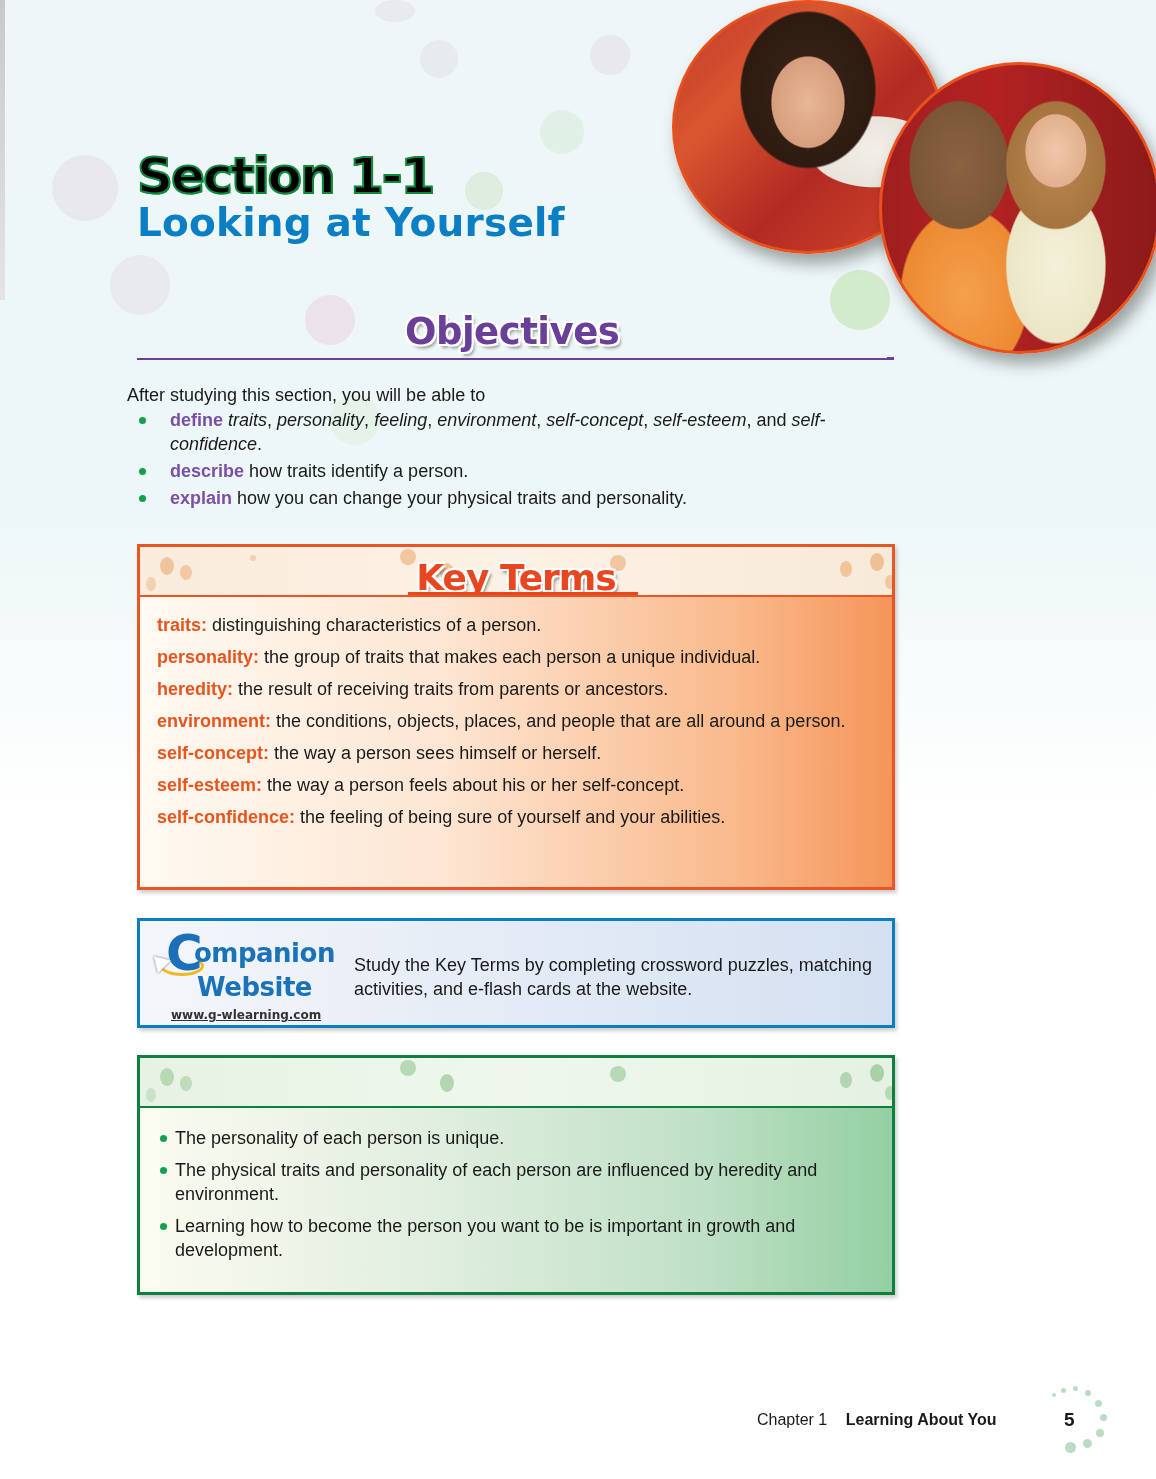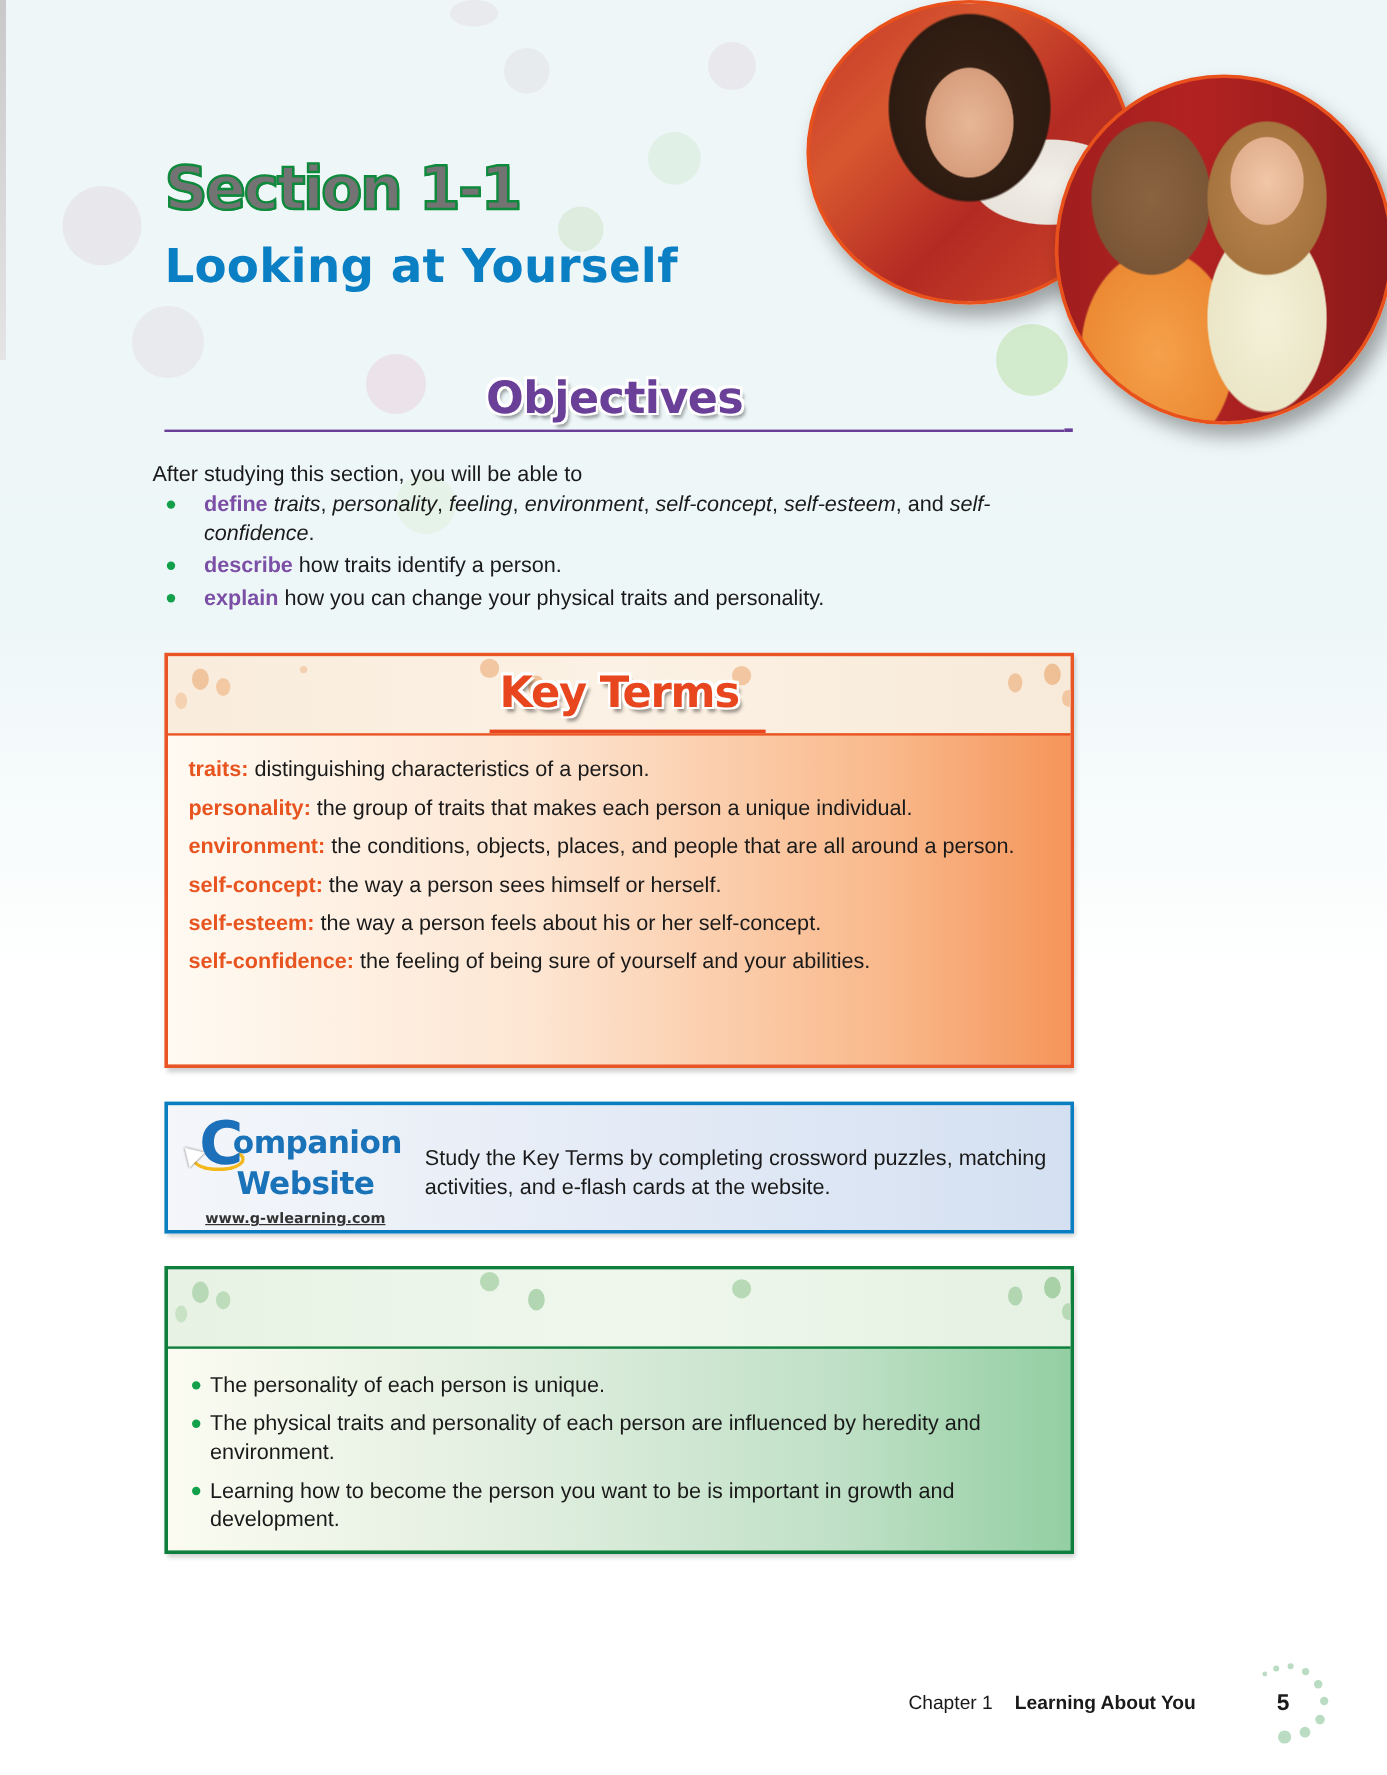--- a/index.html
+++ b/index.html
@@ -12,23 +12,23 @@
   }
   .bg-dots { position: absolute; inset: 0; pointer-events: none; }
   .dot { position: absolute; border-radius: 50%; }
   .left-edge {
     position: absolute; left: 0; top: 0; width: 5px; height: 300px;
     background: linear-gradient(180deg, #c9c9c9, #e4e4e4);
   }
 
   
   .section-num {
-    position: absolute; left: 137px; top: 128px;
+    position: absolute; left: 137px; top: 147px;
     font-family: "DejaVu Sans", sans-serif; font-weight: 900; font-size: 50px;
-    letter-spacing: -2px; color: #737373;
+    letter-spacing: -2px; color: #000000;
     -webkit-text-stroke: 2px #0d8a3b;
     text-shadow: 1px 1px 0 #0d7a35;
   }
   .section-title {
     position: absolute; left: 137px; top: 200px;
     font-family: "DejaVu Sans", sans-serif; font-size: 39px; color: #0b7fc4;
     letter-spacing: 0.2px;
   }
 
   
@@ -89,21 +89,21 @@
   .it { font-style: italic; margin-top: 15px; }
 
   
   .box { position: absolute; left: 137px; width: 758px; }
   .kt-box {
     top: 544px; height: 346px; border: 3px solid #ea5525;
     background: linear-gradient(90deg, #fffaf2 0%, #fde6d3 40%, #f9b88a 80%, #f5955a 100%);
     box-shadow: 2px 3px 4px rgba(0,0,0,0.2);
   }
   .box-head {
-    position: relative; height: 66px; border-bottom: 2px solid #ea5525; overflow: hidden;
+    position: relative; height: 50px; border-bottom: 2px solid #ea5525; overflow: hidden;
   }
   .kt-box .box-head { background: linear-gradient(90deg, #f9ecdc, #fbf1e4 50%, #f8ead9); }
   .box-head .hdot { position: absolute; border-radius: 50%; }
   .box-title {
     position: absolute; left: 0; right: 0; top: 10px; text-align: center;
     font-family: "DejaVu Sans", sans-serif; font-weight: 900; font-size: 36px;
     letter-spacing: -1px;
   }
   .kt-title {
     color: #e8461f;
@@ -242,20 +242,21 @@
     <div class="hdot" style="left:470px;top:8px;width:16px;height:16px;background:#f2c6a0"></div>
     <div class="hdot" style="left:700px;top:14px;width:12px;height:16px;background:#f0c49c"></div>
     <div class="hdot" style="left:730px;top:6px;width:14px;height:18px;background:#efbf95"></div>
     <div class="hdot" style="left:745px;top:28px;width:10px;height:14px;background:#f2c6a0"></div>
     <div class="box-title kt-title">Key Terms</div>
     <div class="title-underline" style="background:#e8461f"></div>
   </div>
   <div class="kt-list">
     <p class="kt-item"><span class="kt-term">traits:</span><span> distinguishing characteristics of a person.</span></p>
     <p class="kt-item"><span class="kt-term">personality:</span><span> the group of traits that makes each person a unique individual.</span></p>
+    <p class="kt-item"><span class="kt-term">heredity:</span><span> the result of receiving traits from parents or ancestors.</span></p>
     <p class="kt-item"><span class="kt-term">environment:</span><span> the conditions, objects, places, and people that are all around a person.</span></p>
     <p class="kt-item"><span class="kt-term">self-concept:</span><span> the way a person sees himself or herself.</span></p>
     <p class="kt-item"><span class="kt-term">self-esteem:</span><span> the way a person feels about his or her self-concept.</span></p>
     <p class="kt-item"><span class="kt-term">self-confidence:</span><span> the feeling of being sure of yourself and your abilities.</span></p>
   </div>
 </div>
 
 <div class="box cw-box">
   <div class="cw-logo">
     <div class="cw-swoosh"></div>

